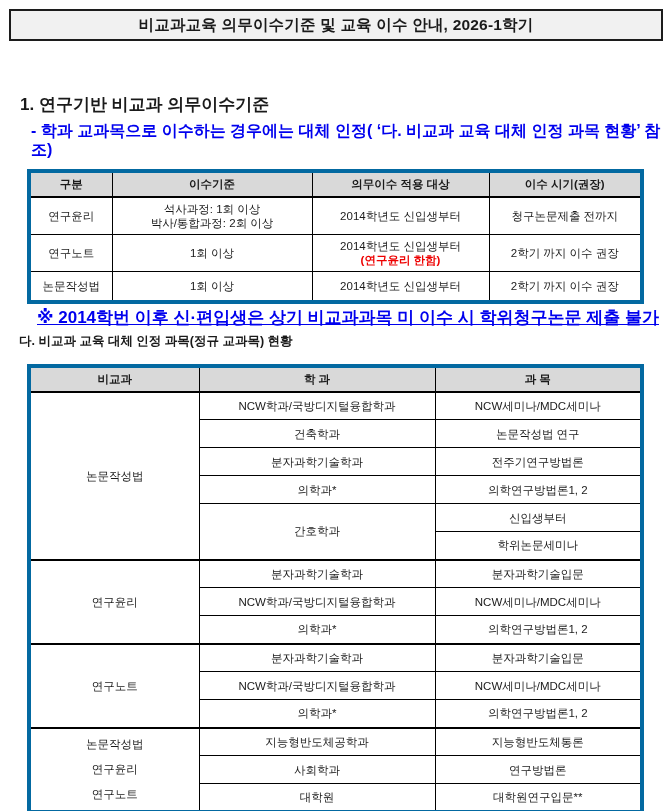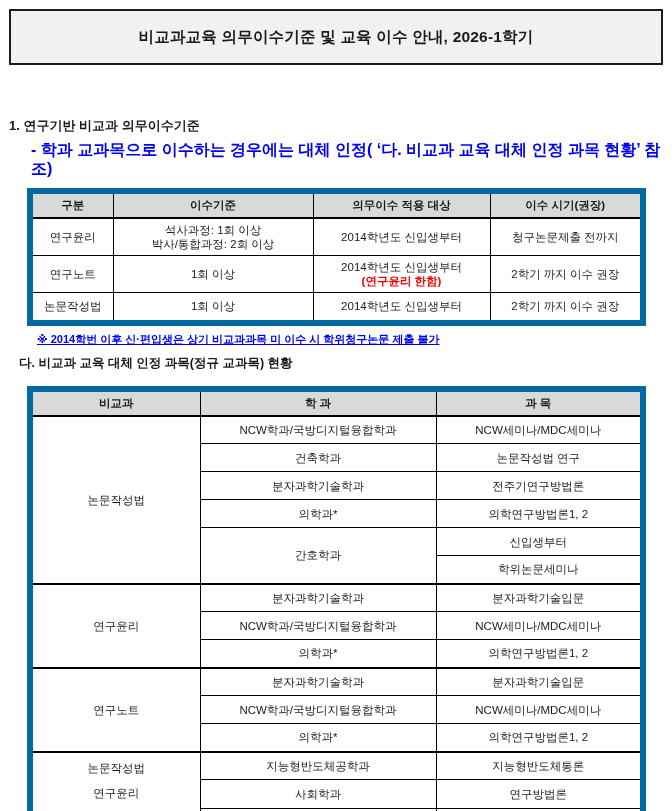--- a/index.html
+++ b/index.html
@@ -6,47 +6,47 @@
   html, body { margin: 0; padding: 0; }
   body {
     width: 672px; min-height: 811px; background: #ffffff;
     font-family: "Liberation Sans", "DejaVu Sans", sans-serif;
     color: #1a1a1a; -webkit-font-smoothing: antialiased;
   }
   .page { padding: 9px 9px 0 9px; }
 
   .title-box {
     border: 2px solid #1c1c1c; background: #f1f1f1;
-    height: 56px; display: flex; align-items: center; justify-content: center;
+    height: 32px; display: flex; align-items: center; justify-content: center;
     margin-bottom: 52px;
   }
   .title-box .t { font-weight: bold; font-size: 15.5px; letter-spacing: 0.2px; }
 
-  .h-main { font-weight: bold; font-size: 13px; margin: 0 0 5px 0; }
+  .h-main { font-weight: bold; font-size: 17px; margin: 0 0 5px 11px; }
   .line   { font-size: 12px; line-height: 19px; margin-left: 10px; }
   .line .lbl { font-weight: bold; }
   .bullet { font-size: 16px; line-height: 19px; margin-left: 22px; }
   .bullet.blue { color: #0000ee; font-weight: bold; }
 
   table { border-collapse: collapse; table-layout: fixed; width: 613px; margin-left: 18px; }
-  table.doc { border: 6px solid #0369a1; }
+  table.doc { border: 4px solid #0369a1; }
   .doc th, .doc td { border: 1px solid #000; text-align: center; vertical-align: middle; }
   .doc thead th {
     background: #d9d9d9; font-weight: bold; font-size: 11.5px;
     padding: 4px 2px; border-bottom: 2px solid #000;
   }
   .doc td { font-size: 11.5px; padding: 4px 2px; line-height: 14px; }
   .t1 td { height: 30px; }
   .t2 td { height: 28px; padding: 3px 17px; }
   tr.gstart td { border-top: 2px solid #000; }
   .red { color: #ee0000; font-weight: bold; }
   .cat-multiline div { line-height: 25px; }
 
   .warning {
-    color: #0000ee; font-weight: bold; font-size: 11px;
+    color: #0000ee; font-weight: bold; font-size: 17px;
     text-decoration: underline; margin: 5px 0 5px 28px; line-height: 17px;
   }
   .h-da { font-weight: bold; font-size: 12.5px; margin: 7px 0 14px 10px; }
   .t1-wrap { margin-top: 10px; }
 </style>
 </head>
 <body>
 
 <div class="page">
 

